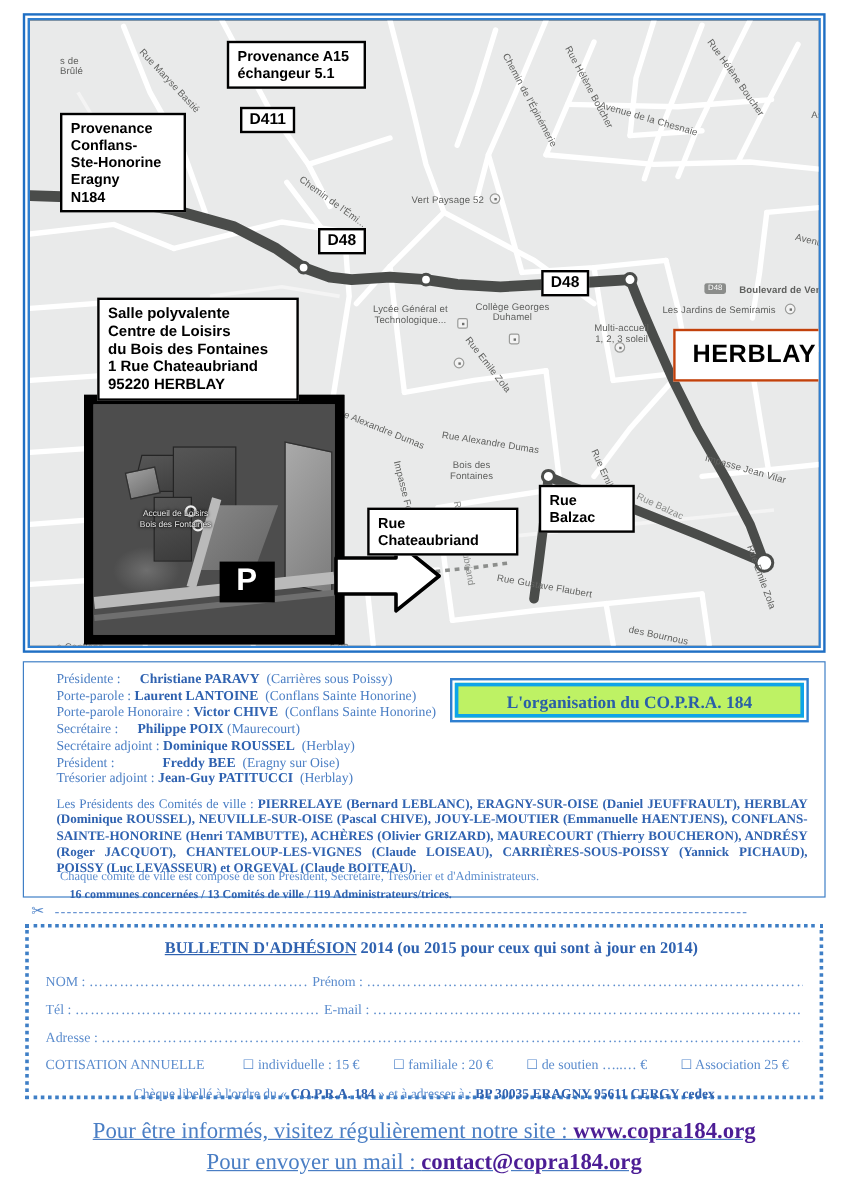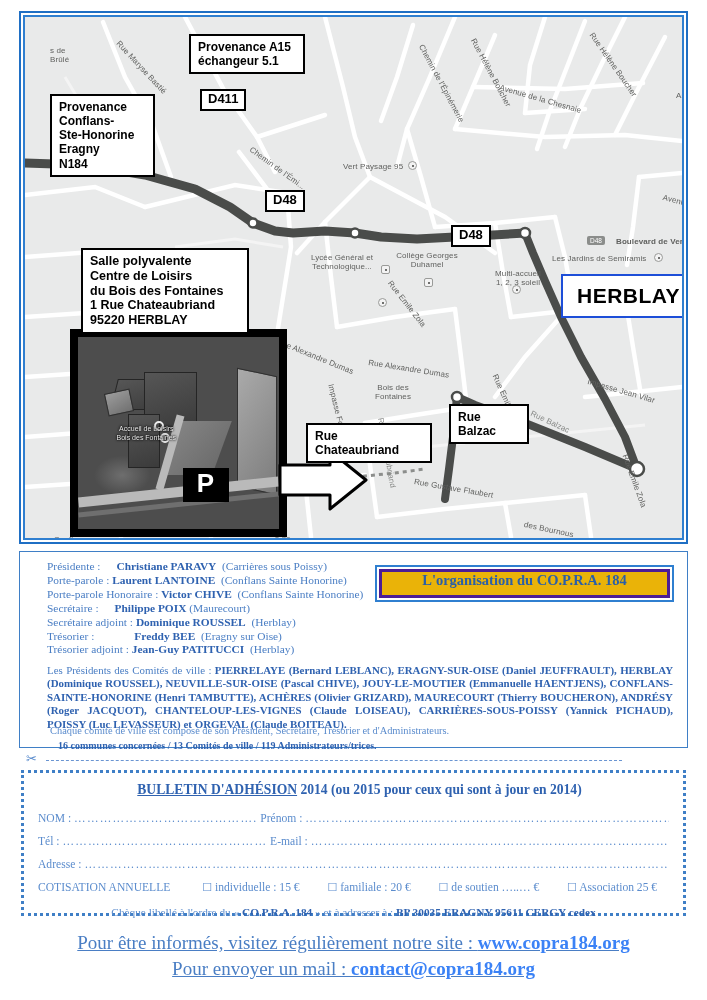--- a/index.html
+++ b/index.html
@@ -84,21 +84,21 @@
     font-family: "Liberation Sans", sans-serif;
     font-weight: bold;
     font-size: 13px;
     text-align: right;
     padding: 1px 6px 2px;
     line-height: 1.15;
   }
   .herblay-box {
     position: absolute;
     background: #fff;
-    border: 2px solid #1d4ed8;
+    border: 2px solid #c2410c;
     font-family: "Liberation Sans", sans-serif;
     font-weight: bold;
     font-size: 21px;
     text-align: center;
     letter-spacing: .5px;
     padding: 8px 14px;
   }
 
   
   .sat-wrap {
@@ -174,23 +174,23 @@
     position: absolute;
     left: 19px; top: 551px;
     width: 669px; height: 197px;
     border: 1px solid #3f7fc6;
     background: #fff;
   }
   .org-title-box {
     position: absolute;
     left: 359px; top: 17px;
     width: 291px; height: 29px;
-    border: 3px solid #4c1d95;
-    background: #eab308;
-    display: flex; align-items: flex-start; justify-content: center;
+    border: 3px solid #0ea5e9;
+    background: #bef264;
+    display: flex; align-items: flex-end; justify-content: center;
     box-shadow: 0 0 0 2px #fff, 0 0 0 4px #2f7fd0;
   }
   .org-title-box span {
     color: #2a5fa8;
     font-family: "Liberation Serif", serif;
     font-weight: bold;
     font-size: 14.5px;
   }
   .officers {
     position: absolute;
@@ -291,21 +291,21 @@
   }
   .footer .l1 {
     font-size: 19px;
     text-decoration: underline;
     margin-bottom: 4px;
   }
   .footer .l2 {
     font-size: 19px;
     text-decoration: underline;
   }
-  .footer b { color: #3b82f6; }
+  .footer b { color: #4c1d95; }
 </style>
 </head>
 <body>
 
 <div id="page">
 
   <div class="map-panel">
     <div class="map-panel-inner">
       <div class="map-canvas">
 
@@ -400,21 +400,21 @@
         <div class="mlbl" style="left:25px;top:29px;">s de
 Brûlé</div>
         <div class="mlbl" style="left:96px;top:22px;transform:rotate(47deg);transform-origin:left top;">Rue Maryse Bastié</div>
         <div class="mlbl" style="left:228px;top:128px;transform:rotate(36deg);transform-origin:left top;">Chemin de l'Émi...</div>
         <div class="mlbl" style="left:400px;top:26px;transform:rotate(62deg);transform-origin:left top;">Chemin de l'Épinémerie</div>
         <div class="mlbl" style="left:452px;top:20px;transform:rotate(62deg);transform-origin:left top;">Rue Hélène Boucher</div>
         <div class="mlbl" style="left:570px;top:14px;transform:rotate(55deg);transform-origin:left top;">Rue Hélène Boucher</div>
         <div class="mlbl" style="left:476px;top:66px;transform:rotate(16deg);transform-origin:left top;">Avenue de la Chesnaie</div>
         <div class="mlbl" style="left:651px;top:74px;">Asso</div>
         <div class="mlbl" style="left:639px;top:176px;transform:rotate(14deg);transform-origin:left top;">Avenue d</div>
-        <div class="mlbl" style="left:318px;top:145px;">Vert Paysage 95</div>
+        <div class="mlbl" style="left:318px;top:145px;">Vert Paysage 52</div>
         <div class="mpoi" style="left:383px;top:144px;"></div>
         <div class="mlbl c" style="left:281px;top:236px;width:72px;">Lycée Général et
 Technologique...</div>
         <div class="mlbl c" style="left:366px;top:234px;width:72px;">Collège Georges
 Duhamel</div>
         <div class="mpoi sq" style="left:356px;top:248px;"></div>
         <div class="mpoi sq" style="left:399px;top:261px;"></div>
         <div class="mpoi" style="left:353px;top:281px;"></div>
         <div class="mlbl" style="left:368px;top:262px;transform:rotate(52deg);transform-origin:left top;">Rue Emile Zola</div>
         <div class="mlbl c" style="left:462px;top:252px;width:62px;">Multi-accueil
@@ -504,21 +504,21 @@
       <div class="row">
         <span>Porte-parole Honoraire :</span>&nbsp;<b>Victor CHIVE</b>&nbsp; <span>(Conflans Sainte Honorine)</span>
       </div>
       <div class="row">
         <span>Secrétaire :</span><span class="gap1"></span><b>Philippe POIX</b> <span>(Maurecourt)</span>
       </div>
       <div class="row">
         <span>Secrétaire adjoint :</span>&nbsp;<b>Dominique ROUSSEL</b>&nbsp; <span>(Herblay)</span>
       </div>
       <div class="row">
-        <span>Trésorier :</span><span class="gap3"></span><b>Freddy BEE</b>&nbsp; <span>(Eragny sur Oise)</span>
+        <span>Président :</span><span class="gap3"></span><b>Freddy BEE</b>&nbsp; <span>(Eragny sur Oise)</span>
       </div>
       <div class="row">
         <span>Trésorier adjoint :</span>&nbsp;<b>Jean-Guy  PATITUCCI</b>&nbsp; <span>(Herblay)</span>
       </div>
     </div>
 
     <div class="presidents">
       <span>Les Présidents des Comités de ville : </span><b>PIERRELAYE (Bernard LEBLANC), ERAGNY-SUR-OISE (Daniel JEUFFRAULT), HERBLAY (Dominique ROUSSEL), NEUVILLE-SUR-OISE (Pascal CHIVE), JOUY-LE-MOUTIER (Emmanuelle HAENTJENS), CONFLANS-SAINTE-HONORINE (Henri TAMBUTTE), ACHÈRES (Olivier GRIZARD), MAURECOURT (Thierry BOUCHERON), ANDRÉSY (Roger JACQUOT), CHANTELOUP-LES-VIGNES (Claude LOISEAU), CARRIÈRES-SOUS-POISSY (Yannick PICHAUD), POISSY (Luc LEVASSEUR) et ORGEVAL (Claude BOITEAU).</b>
     </div>
 

